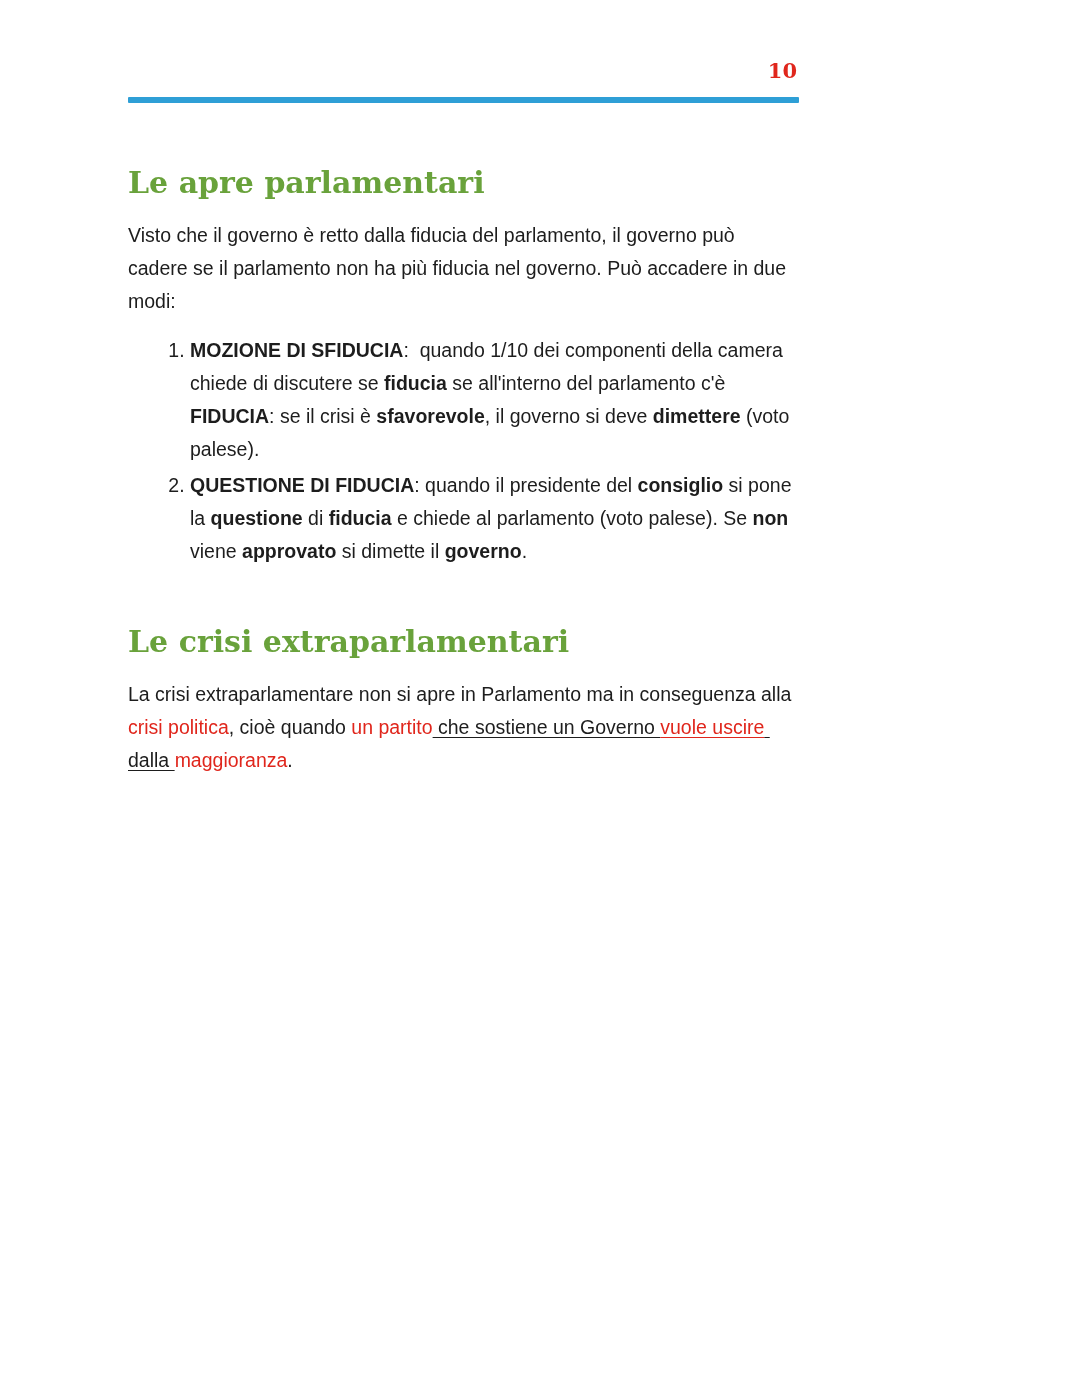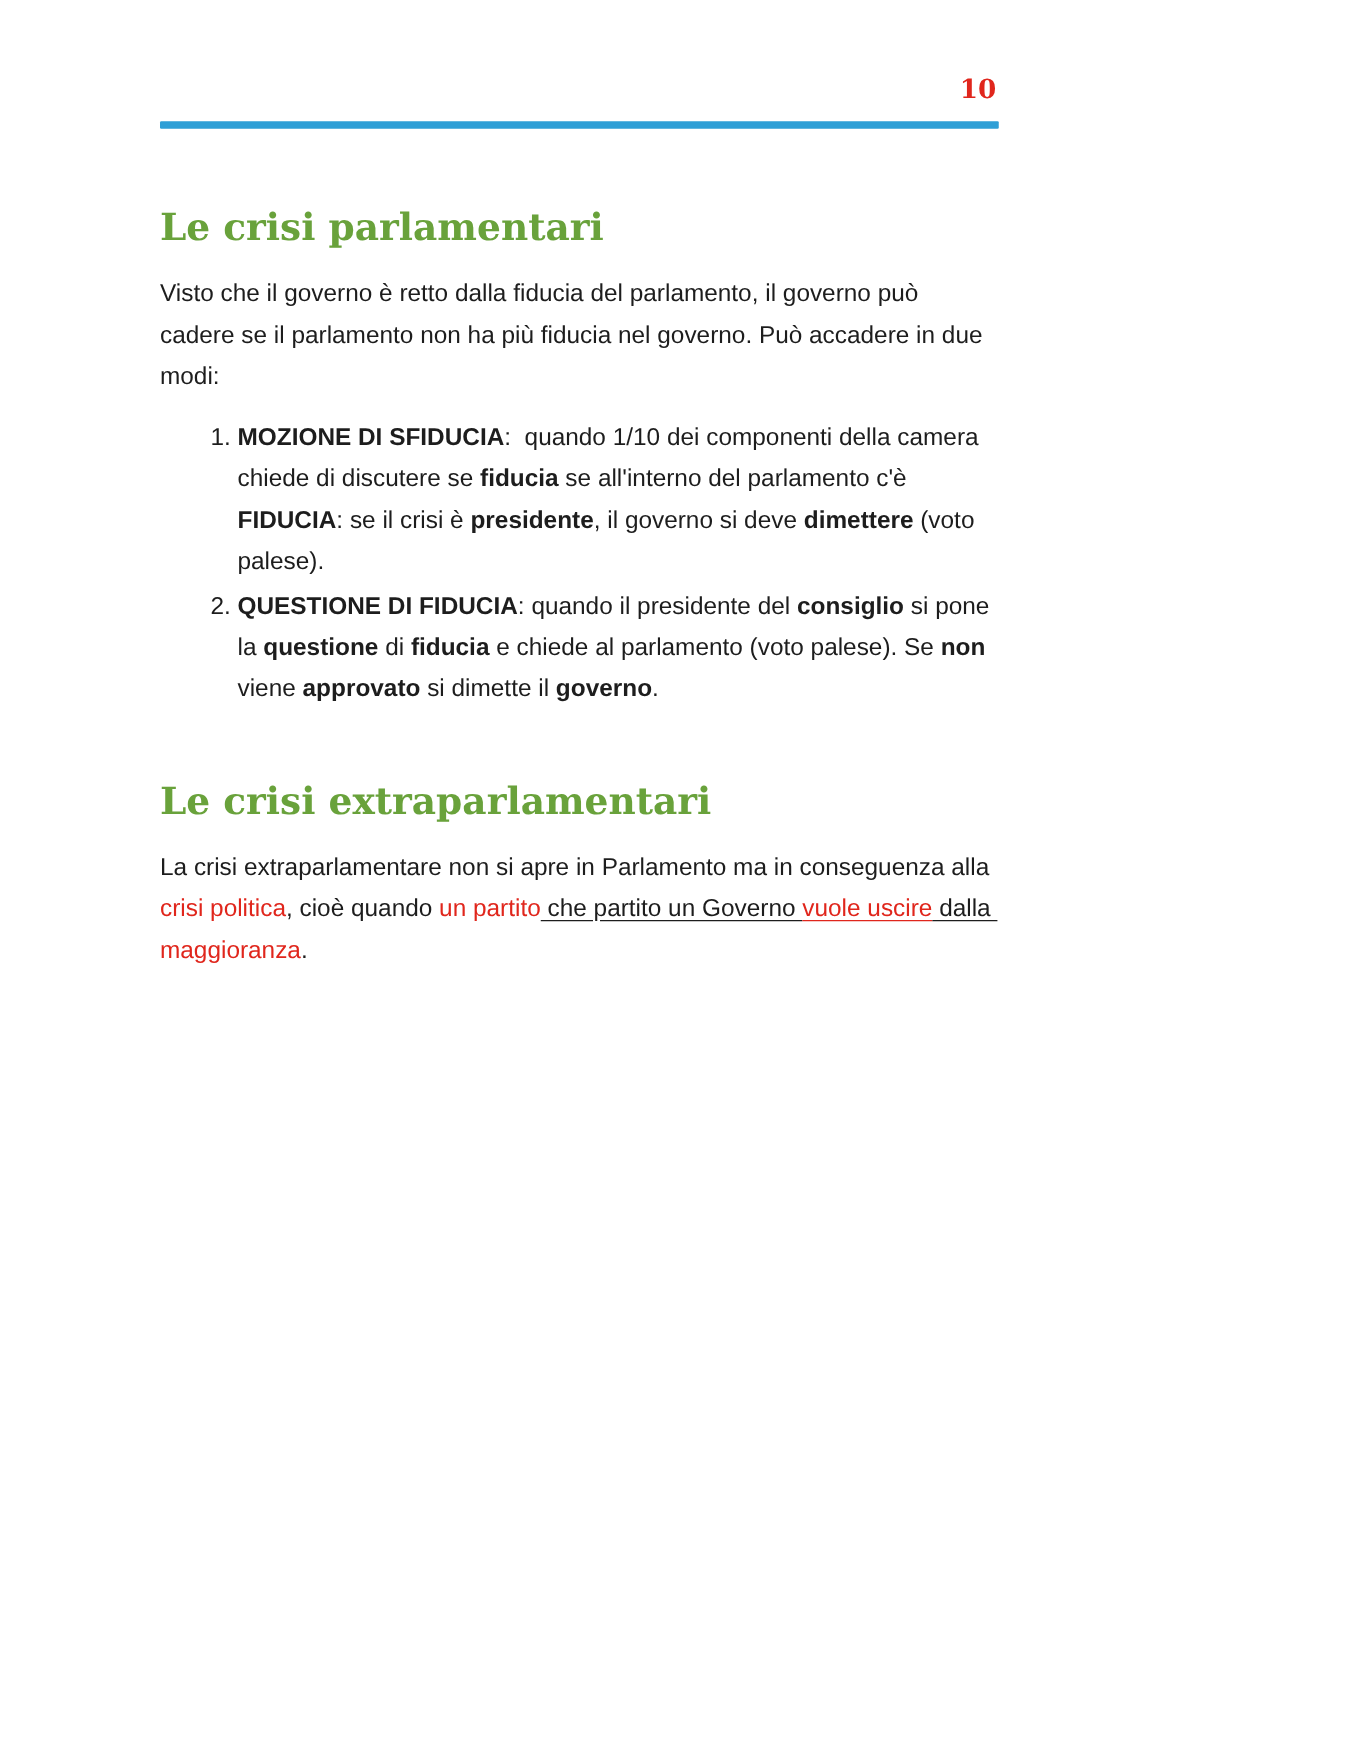--- a/index.html
+++ b/index.html
@@ -67,26 +67,26 @@
 </style>
 </head>
 <body>
 
 <div class="page">
 
   <div class="page-number">10</div>
 
   <div class="rule"></div>
 
-  <h1 class="section-heading">Le crisi parlamentari</h1>
+  <h1 class="section-heading">Le apre parlamentari</h1>
 
   <p class="body-text intro"><span>Visto che il governo è retto dalla fiducia del parlamento, il governo può cadere se il parlamento non ha più fiducia nel governo. Può accadere in due modi:</span></p>
 
   <ol class="numbered-list">
-    <li><span class="b">MOZIONE DI SFIDUCIA</span><span>:  quando 1/10 dei componenti della camera chiede di discutere se </span><span class="b">fiducia</span><span> se all'interno del parlamento c'è </span><span class="b">FIDUCIA</span><span>: se il crisi è </span><span class="b">presidente</span><span>, il governo si deve </span><span class="b">dimettere</span><span> (voto palese).</span></li>
+    <li><span class="b">MOZIONE DI SFIDUCIA</span><span>:  quando 1/10 dei componenti della camera chiede di discutere se </span><span class="b">fiducia</span><span> se all'interno del parlamento c'è </span><span class="b">FIDUCIA</span><span>: se il crisi è </span><span class="b">sfavorevole</span><span>, il governo si deve </span><span class="b">dimettere</span><span> (voto palese).</span></li>
     <li><span class="b">QUESTIONE DI FIDUCIA</span><span>: quando il presidente del </span><span class="b">consiglio</span><span> si pone la </span><span class="b">questione</span><span> di </span><span class="b">fiducia</span><span> e chiede al parlamento (voto palese). Se </span><span class="b">non</span><span> viene </span><span class="b">approvato</span><span> si dimette il </span><span class="b">governo</span><span>.</span></li>
   </ol>
 
   <h1 class="section-heading section-2-heading">Le crisi extraparlamentari</h1>
 
-  <p class="body-text"><span>La crisi extraparlamentare non si apre in Parlamento ma in conseguenza alla </span><span class="red">crisi politica</span><span>, cioè quando </span><span class="red">un partito</span><span class="u"> che partito un Governo </span><span class="red u">vuole uscire</span><span class="u"> dalla </span><span class="red">maggioranza</span><span>.</span></p>
+  <p class="body-text"><span>La crisi extraparlamentare non si apre in Parlamento ma in conseguenza alla </span><span class="red">crisi politica</span><span>, cioè quando </span><span class="red">un partito</span><span class="u"> che sostiene un Governo </span><span class="red u">vuole uscire</span><span class="u"> dalla </span><span class="red">maggioranza</span><span>.</span></p>
 
 </div>
 
 </body></html>

